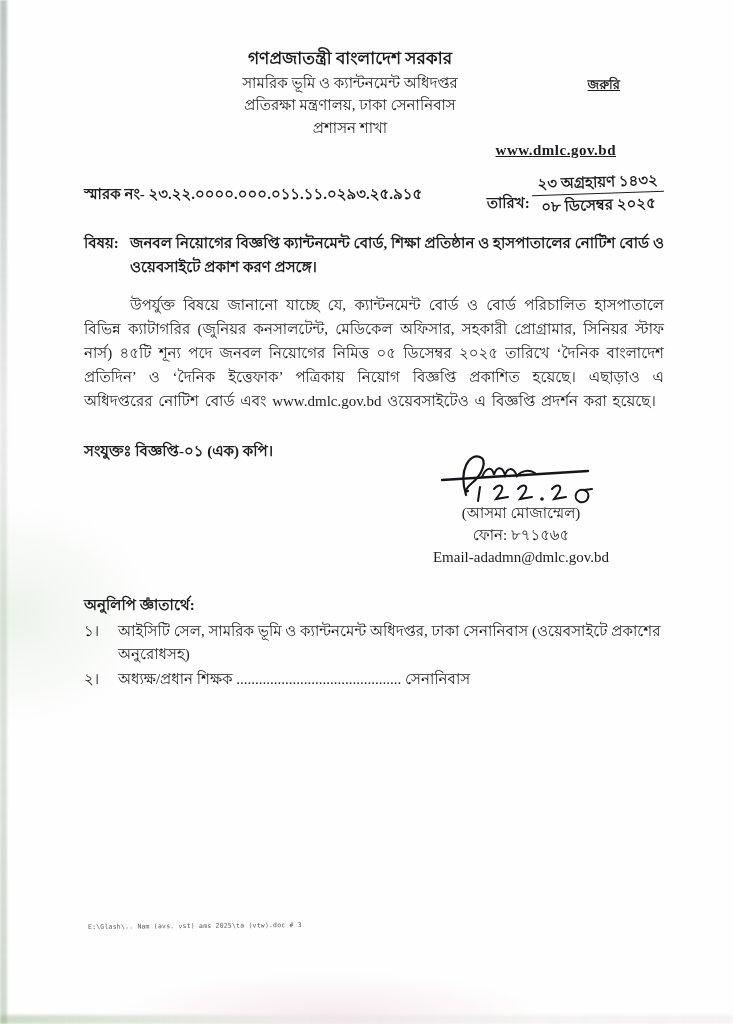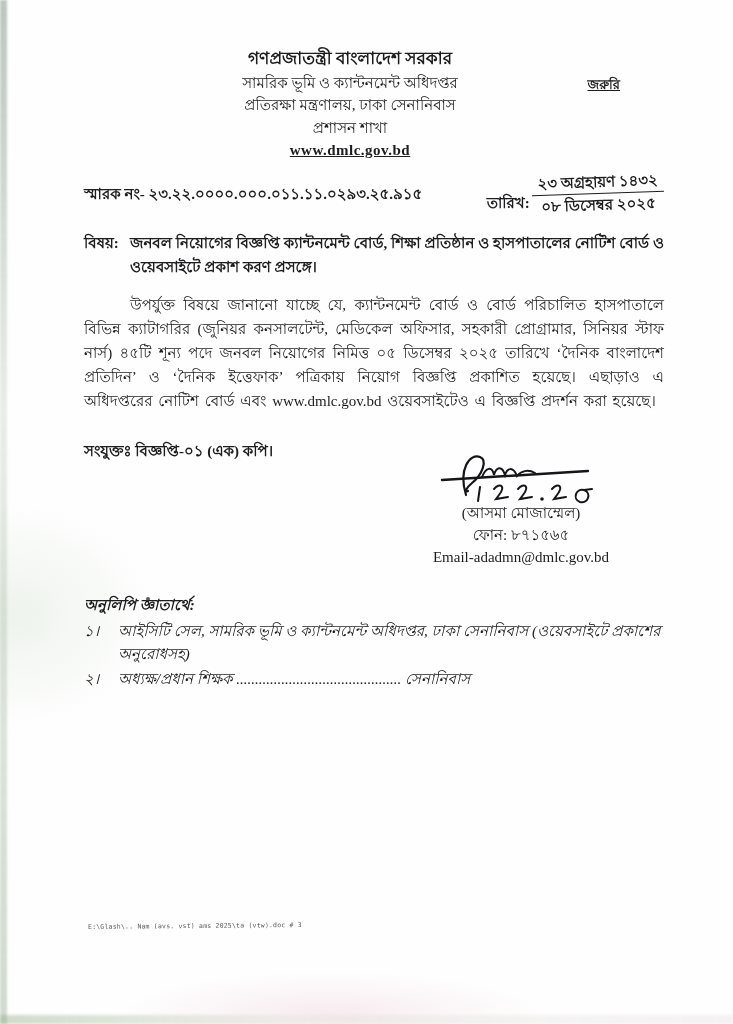--- a/index.html
+++ b/index.html
@@ -32,21 +32,21 @@
     position:absolute;left:84px;top:46px;width:580px;
     font-size:15px;line-height:1.6;
   }
   .urgent{
     position:absolute;top:55px;right:113px;
     font-weight:bold;text-decoration:underline;font-size:13px;margin-top:20px;
   }
   .header{width:532px;text-align:center;}
   .header div{line-height:1.5;}
   .hdr-govt{font-weight:bold;font-size:17px;}
-  .hdr-site{font-weight:bold;text-decoration:underline;letter-spacing:0.5px;}
+  .hdr-site{font-weight:bold;text-decoration:underline;letter-spacing:0.5px;text-align:right;}
   .memo-row{
     display:flex;justify-content:space-between;align-items:flex-start;
     margin-top:10px;
   }
   .memo-no{font-weight:bold;padding-top:10px;}
   .date-wrap{display:flex;align-items:flex-end;font-weight:bold;}
   .date-stack{
     display:inline-block;text-align:center;margin-left:2px;
     transform:rotate(-2deg);line-height:1.35;
   }
@@ -58,21 +58,21 @@
   .para{margin-top:14px;text-align:justify;text-indent:46px;word-spacing:2px;}
   .attachment{margin-top:26px;font-weight:bold;}
   .sig-block{
     width:250px;margin:-14px 18px 6px auto;
     text-align:center;line-height:1.45;
   }
   .sig-scribble{display:block;margin:0 auto -4px;}
   .sig-email{font-family:"Liberation Serif","DejaVu Serif",serif;}
   .dist{margin-top:4px;line-height:1.55;}
   .dist-title{font-weight:bold;}
-  .copies{margin-top:26px;line-height:1.55;font-style:italic;}
+  .copies{margin-top:26px;line-height:1.55;}
   .copies-title{font-weight:bold;}
   .copy-item{display:flex;margin-top:2px;}
   .copy-num{flex:0 0 34px;}
   .copy-text{flex:1;}
   .speck{position:absolute;left:146px;top:597px;width:4px;height:4px;border-radius:50%;background:#333;opacity:.8;}
   .footer-path{
     position:absolute;left:88px;top:922px;
     font-family:"DejaVu Sans Mono",monospace;
     font-size:6.5px;color:#5a5a5a;letter-spacing:0.2px;
     transform:rotate(-0.5deg);

